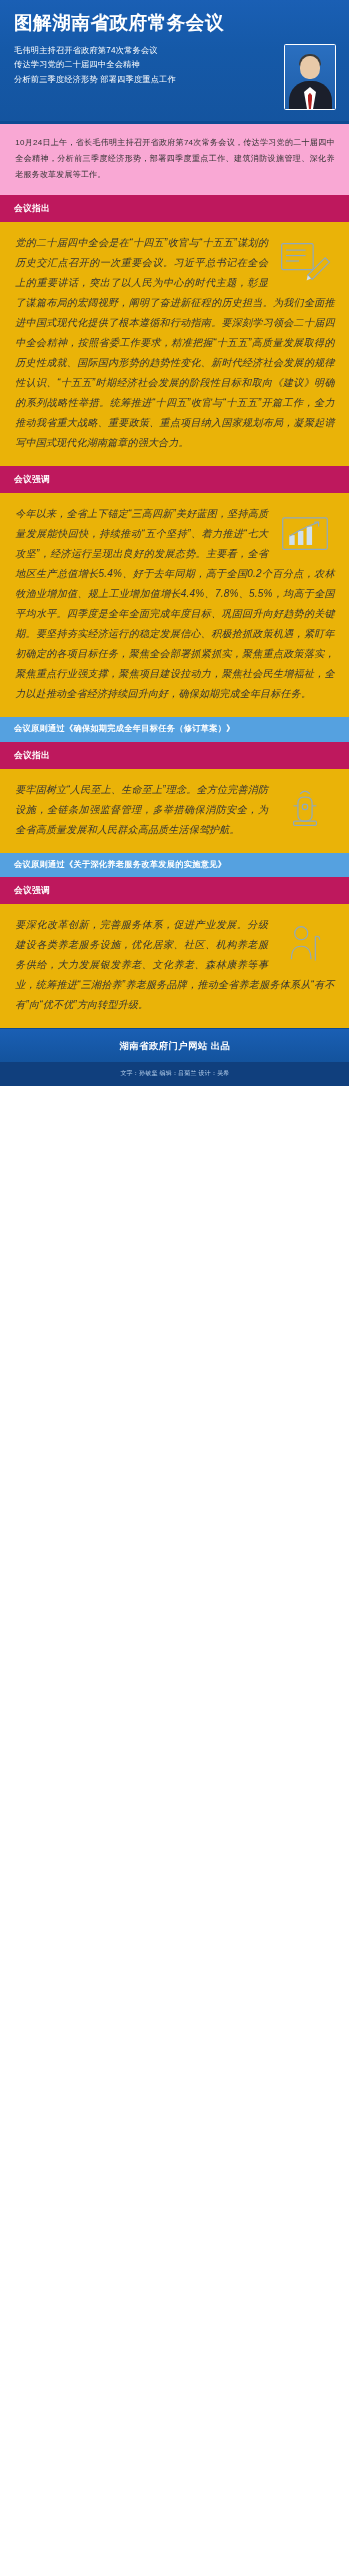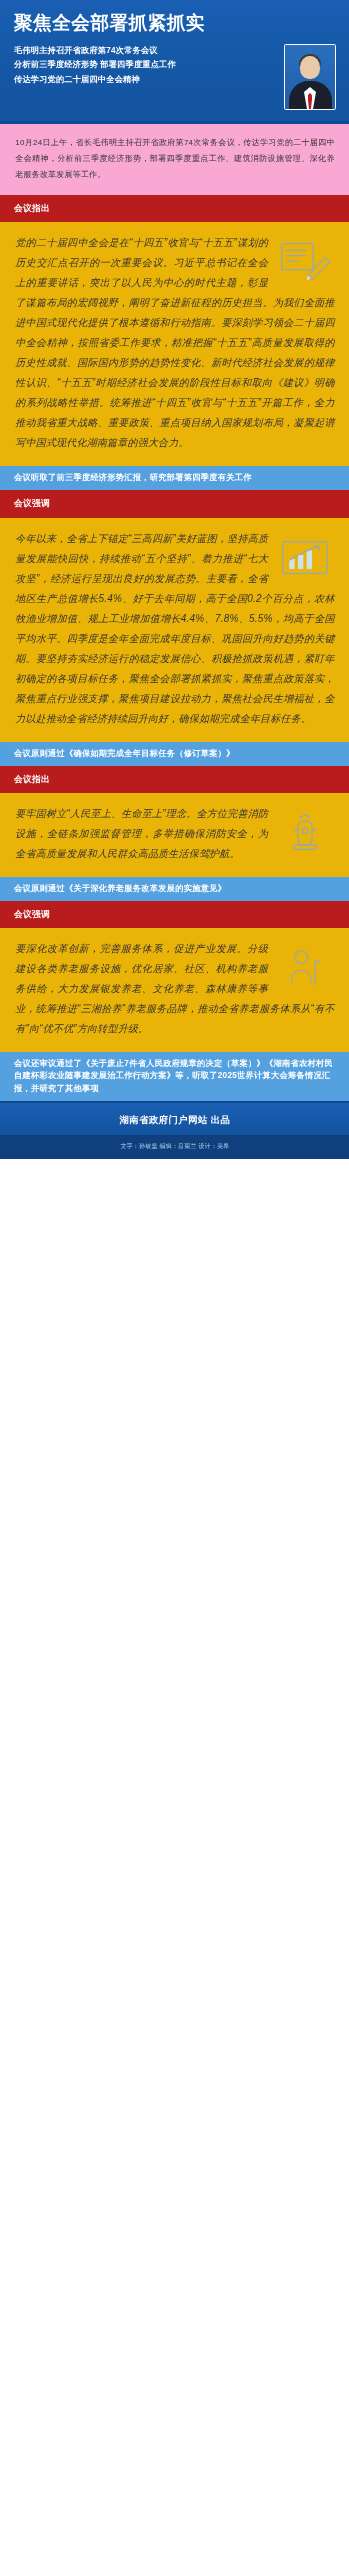--- a/index.html
+++ b/index.html
@@ -43,21 +43,21 @@
   .header-body {
     display: flex;
     align-items: flex-start;
     gap: 7.6px;
   }
   .header-lead {
     flex: 1;
     font-size: 8.2px;
     line-height: 1.75;
     color: #ffffff;
-    font-weight: bold;
+    font-weight: normal;
     letter-spacing: 0.2px;
   }
   .portrait {
     width: 50px;
     height: 64px;
     background: linear-gradient(180deg, #cfe0f2 0%, #b9cde4 100%);
     border: 1.1px solid #ffffff;
     border-radius: 1.6px;
     position: relative;
     overflow: hidden;
@@ -119,21 +119,21 @@
     padding: 11px 15.3px 12px 15.3px;
     font-size: 8px;
     line-height: 2.0;
     color: #333333;
     text-align: justify;
     letter-spacing: 0.2px;
   }
   
   .bar {
     position: relative;
-    background: #b91c1c;
+    background: #be185d;
     padding: 7px 14px;
     box-sizing: border-box;
   }
   .bar.light { background: #55a1e0; }
   .bar-text {
     color: #ffffff;
     font-size: 8.7px;
     font-weight: bold;
     letter-spacing: 0.3px;
     line-height: 1.5;
@@ -185,26 +185,26 @@
     letter-spacing: 0.2px;
   }
   .sep-thin { height: 1.6px; background: #0d4a92; }
 </style>
 </head>
 <body>
 
 <div class="page">
 
   <div class="header">
-    <div class="header-title">聚焦全会部署抓紧抓实</div>
+    <div class="header-title">图解湖南省政府常务会议</div>
     <div class="header-body">
       <div class="header-lead">
         <div>毛伟明主持召开省政府第74次常务会议</div>
+        <div>传达学习党的二十届四中全会精神</div>
         <div>分析前三季度经济形势 部署四季度重点工作</div>
-        <div>传达学习党的二十届四中全会精神</div>
       </div>
       <div class="portrait">
         <div class="bg"></div>
         <div class="body"></div>
         <div class="shirt"></div>
         <div class="tie"></div>
         <div class="hair"></div>
         <div class="head"></div>
       </div>
     </div>
@@ -222,23 +222,20 @@
         <line x1="20" y1="26" x2="56" y2="26" class="bluefig"></line>
         <line x1="20" y1="36" x2="56" y2="36" class="bluefig"></line>
         <line x1="20" y1="46" x2="44" y2="46" class="bluefig"></line>
         <path d="M60 72 L92 40 L100 48 L68 80 Z" class="bluefig"></path>
         <path d="M60 72 L66 78 L58 82 Z" class="bluefill"></path>
       </svg>
     </div>
     <span>党的二十届四中全会是在“十四五”收官与“十五五”谋划的历史交汇点召开的一次重要会议。习近平总书记在全会上的重要讲话，突出了以人民为中心的时代主题，彰显了谋篇布局的宏阔视野，阐明了奋进新征程的历史担当。为我们全面推进中国式现代化提供了根本遵循和行动指南。要深刻学习领会二十届四中全会精神，按照省委工作要求，精准把握“十五五”高质量发展取得的历史性成就、国际国内形势的趋势性变化、新时代经济社会发展的规律性认识、“十五五”时期经济社会发展的阶段性目标和取向《建议》明确的系列战略性举措。统筹推进“十四五”收官与“十五五”开篇工作，全力推动我省重大战略、重要政策、重点项目纳入国家规划布局，凝聚起谱写中国式现代化湖南篇章的强大合力。</span>
   </div>
 
-  <div class="bar light bar-sm">
-    <div class="bar-text">会议听取了前三季度经济形势汇报，研究部署第四季度有关工作</div>
-  </div>
 
   <div class="bar">
     <div class="bar-text">会议强调</div>
   </div>
   <div class="block">
     <div class="illus">
       <svg width="60" height="50" viewBox="0 0 110 92">
         <rect x="14" y="18" width="82" height="58" rx="3" class="bluefig"></rect>
         <rect x="26" y="50" width="10" height="18" class="bluefill"></rect>
         <rect x="42" y="42" width="10" height="26" class="bluefill"></rect>
@@ -283,23 +280,20 @@
       <svg width="60" height="50" viewBox="0 0 110 92">
         <circle cx="48" cy="28" r="12" class="bluefig"></circle>
         <path d="M30 76 q0 -24 18 -24 q18 0 18 24" class="bluefig"></path>
         <line x1="74" y1="34" x2="74" y2="78" class="bluefig"></line>
         <path d="M74 34 q8 -2 8 6" class="bluefig"></path>
       </svg>
     </div>
     <span>要深化改革创新，完善服务体系，促进产业发展。分级建设各类养老服务设施，优化居家、社区、机构养老服务供给，大力发展银发养老、文化养老、森林康养等事业，统筹推进“三湘拾养”养老服务品牌，推动全省养老服务体系从“有不有”向“优不优”方向转型升级。</span>
   </div>
 
-  <div class="bar light bar-sm">
-    <div class="bar-text">会议还审议通过了《关于废止7件省人民政府规章的决定（草案）》《湖南省农村村民自建杯彩农业随事建发展治工作行动方案》等，听取了2025世界计算大会筹备情况汇报，并研究了其他事项</div>
-  </div>
 
   <div class="sep-thin"></div>
   <div class="footer">
     <div class="footer-title">湖南省政府门户网站 出品</div>
   </div>
   <div class="credits">
     <div>文字：孙敏坚   编辑：吕菊兰   设计：吴希</div>
   </div>
 
 </div>

